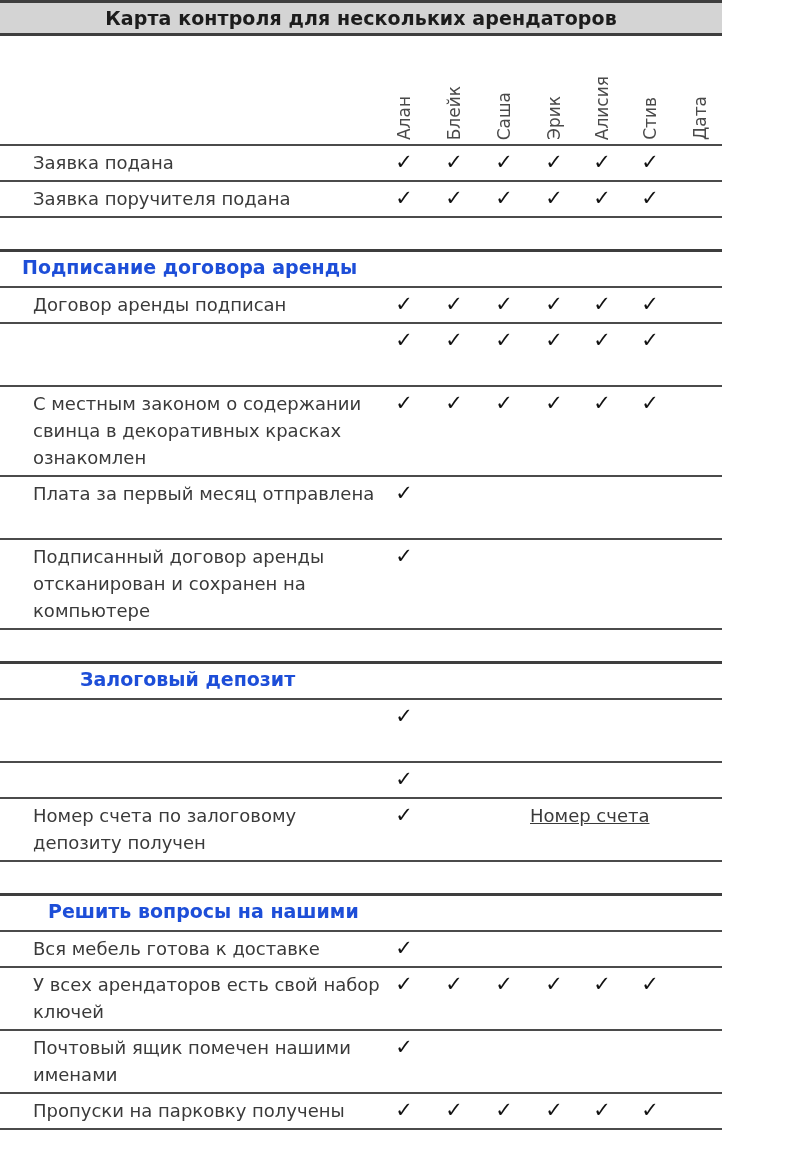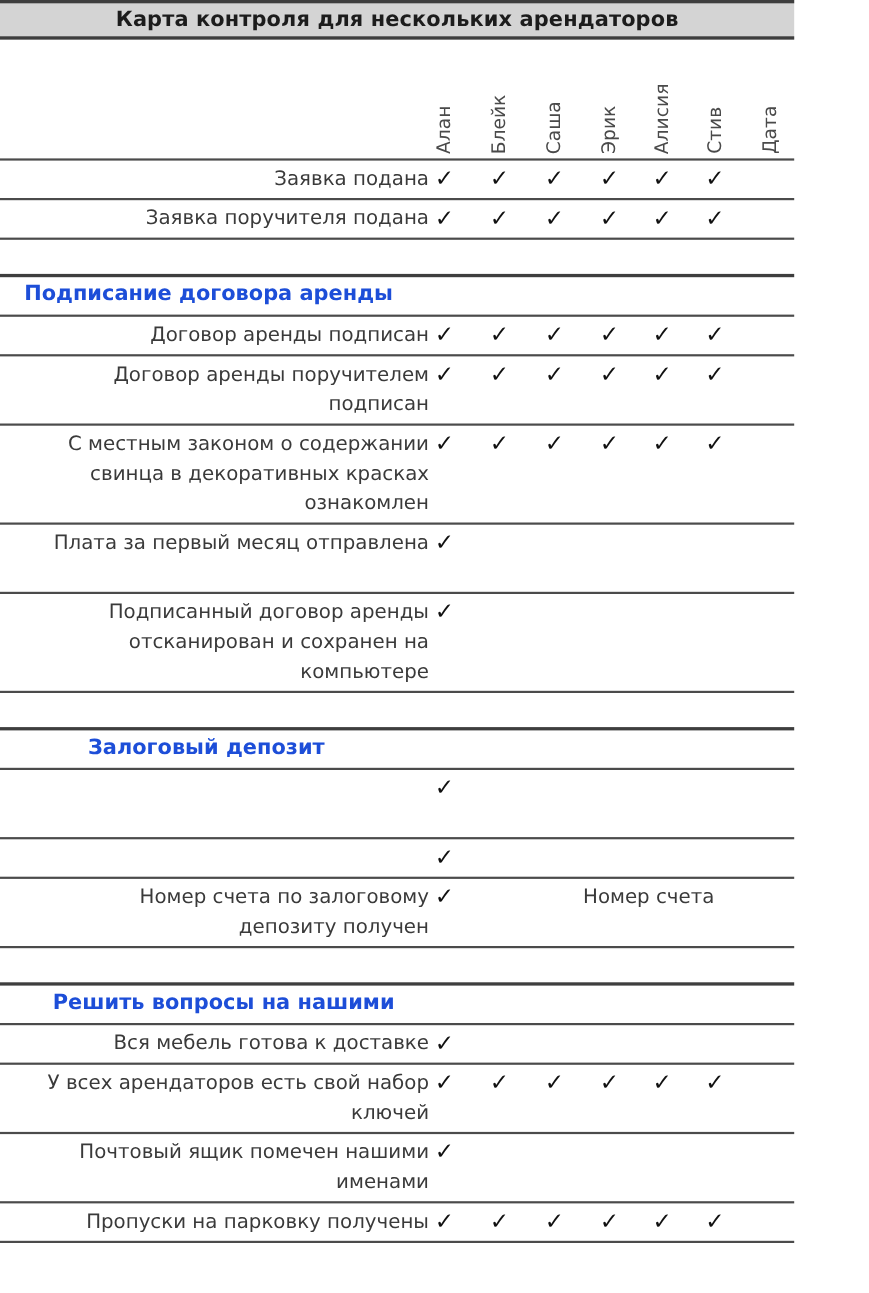--- a/index.html
+++ b/index.html
@@ -81,21 +81,21 @@
   
   .row {
     position: relative;
     box-sizing: border-box;
   }
   .row .label {
     position: absolute;
     left: 0;
     width: 390px;
     top: 0;
-    text-align: right;
+    text-align: left;
     font-size: 18px;
     line-height: 27px;
     color: #3a3a3a;
     padding-top: 3px;
     box-sizing: border-box;
     padding-left: 33px;
   }
   .row .checks {
     position: absolute;
     left: 390px;
@@ -115,20 +115,21 @@
     font-family: "DejaVu Sans", sans-serif;
   }
   .note {
     position: absolute;
     top: 3px;
     font-size: 18px;
     line-height: 27px;
     color: #3a3a3a;
     white-space: nowrap;
     text-align: center;
+    text-decoration: underline;
   }
 
   
   .section-head {
     position: relative;
     height: 34px;
   }
   .section-head .section-title {
     position: absolute;
     left: 22px;
@@ -204,21 +205,20 @@
           <span class="check" style="left: 2px;">✓</span>
           <span class="check" style="left: 52px;">✓</span>
           <span class="check" style="left: 102px;">✓</span>
           <span class="check" style="left: 152px;">✓</span>
           <span class="check" style="left: 200px;">✓</span>
           <span class="check" style="left: 248px;">✓</span>
         </div>
       </div>
       <div class="rule-thin"></div>
       <div class="row h2">
-        <div class="label">Договор аренды поручителем подписан</div>
         <div class="checks">
           <span class="check" style="left: 2px;">✓</span>
           <span class="check" style="left: 52px;">✓</span>
           <span class="check" style="left: 102px;">✓</span>
           <span class="check" style="left: 152px;">✓</span>
           <span class="check" style="left: 200px;">✓</span>
           <span class="check" style="left: 248px;">✓</span>
         </div>
       </div>
       <div class="rule-thin"></div>

